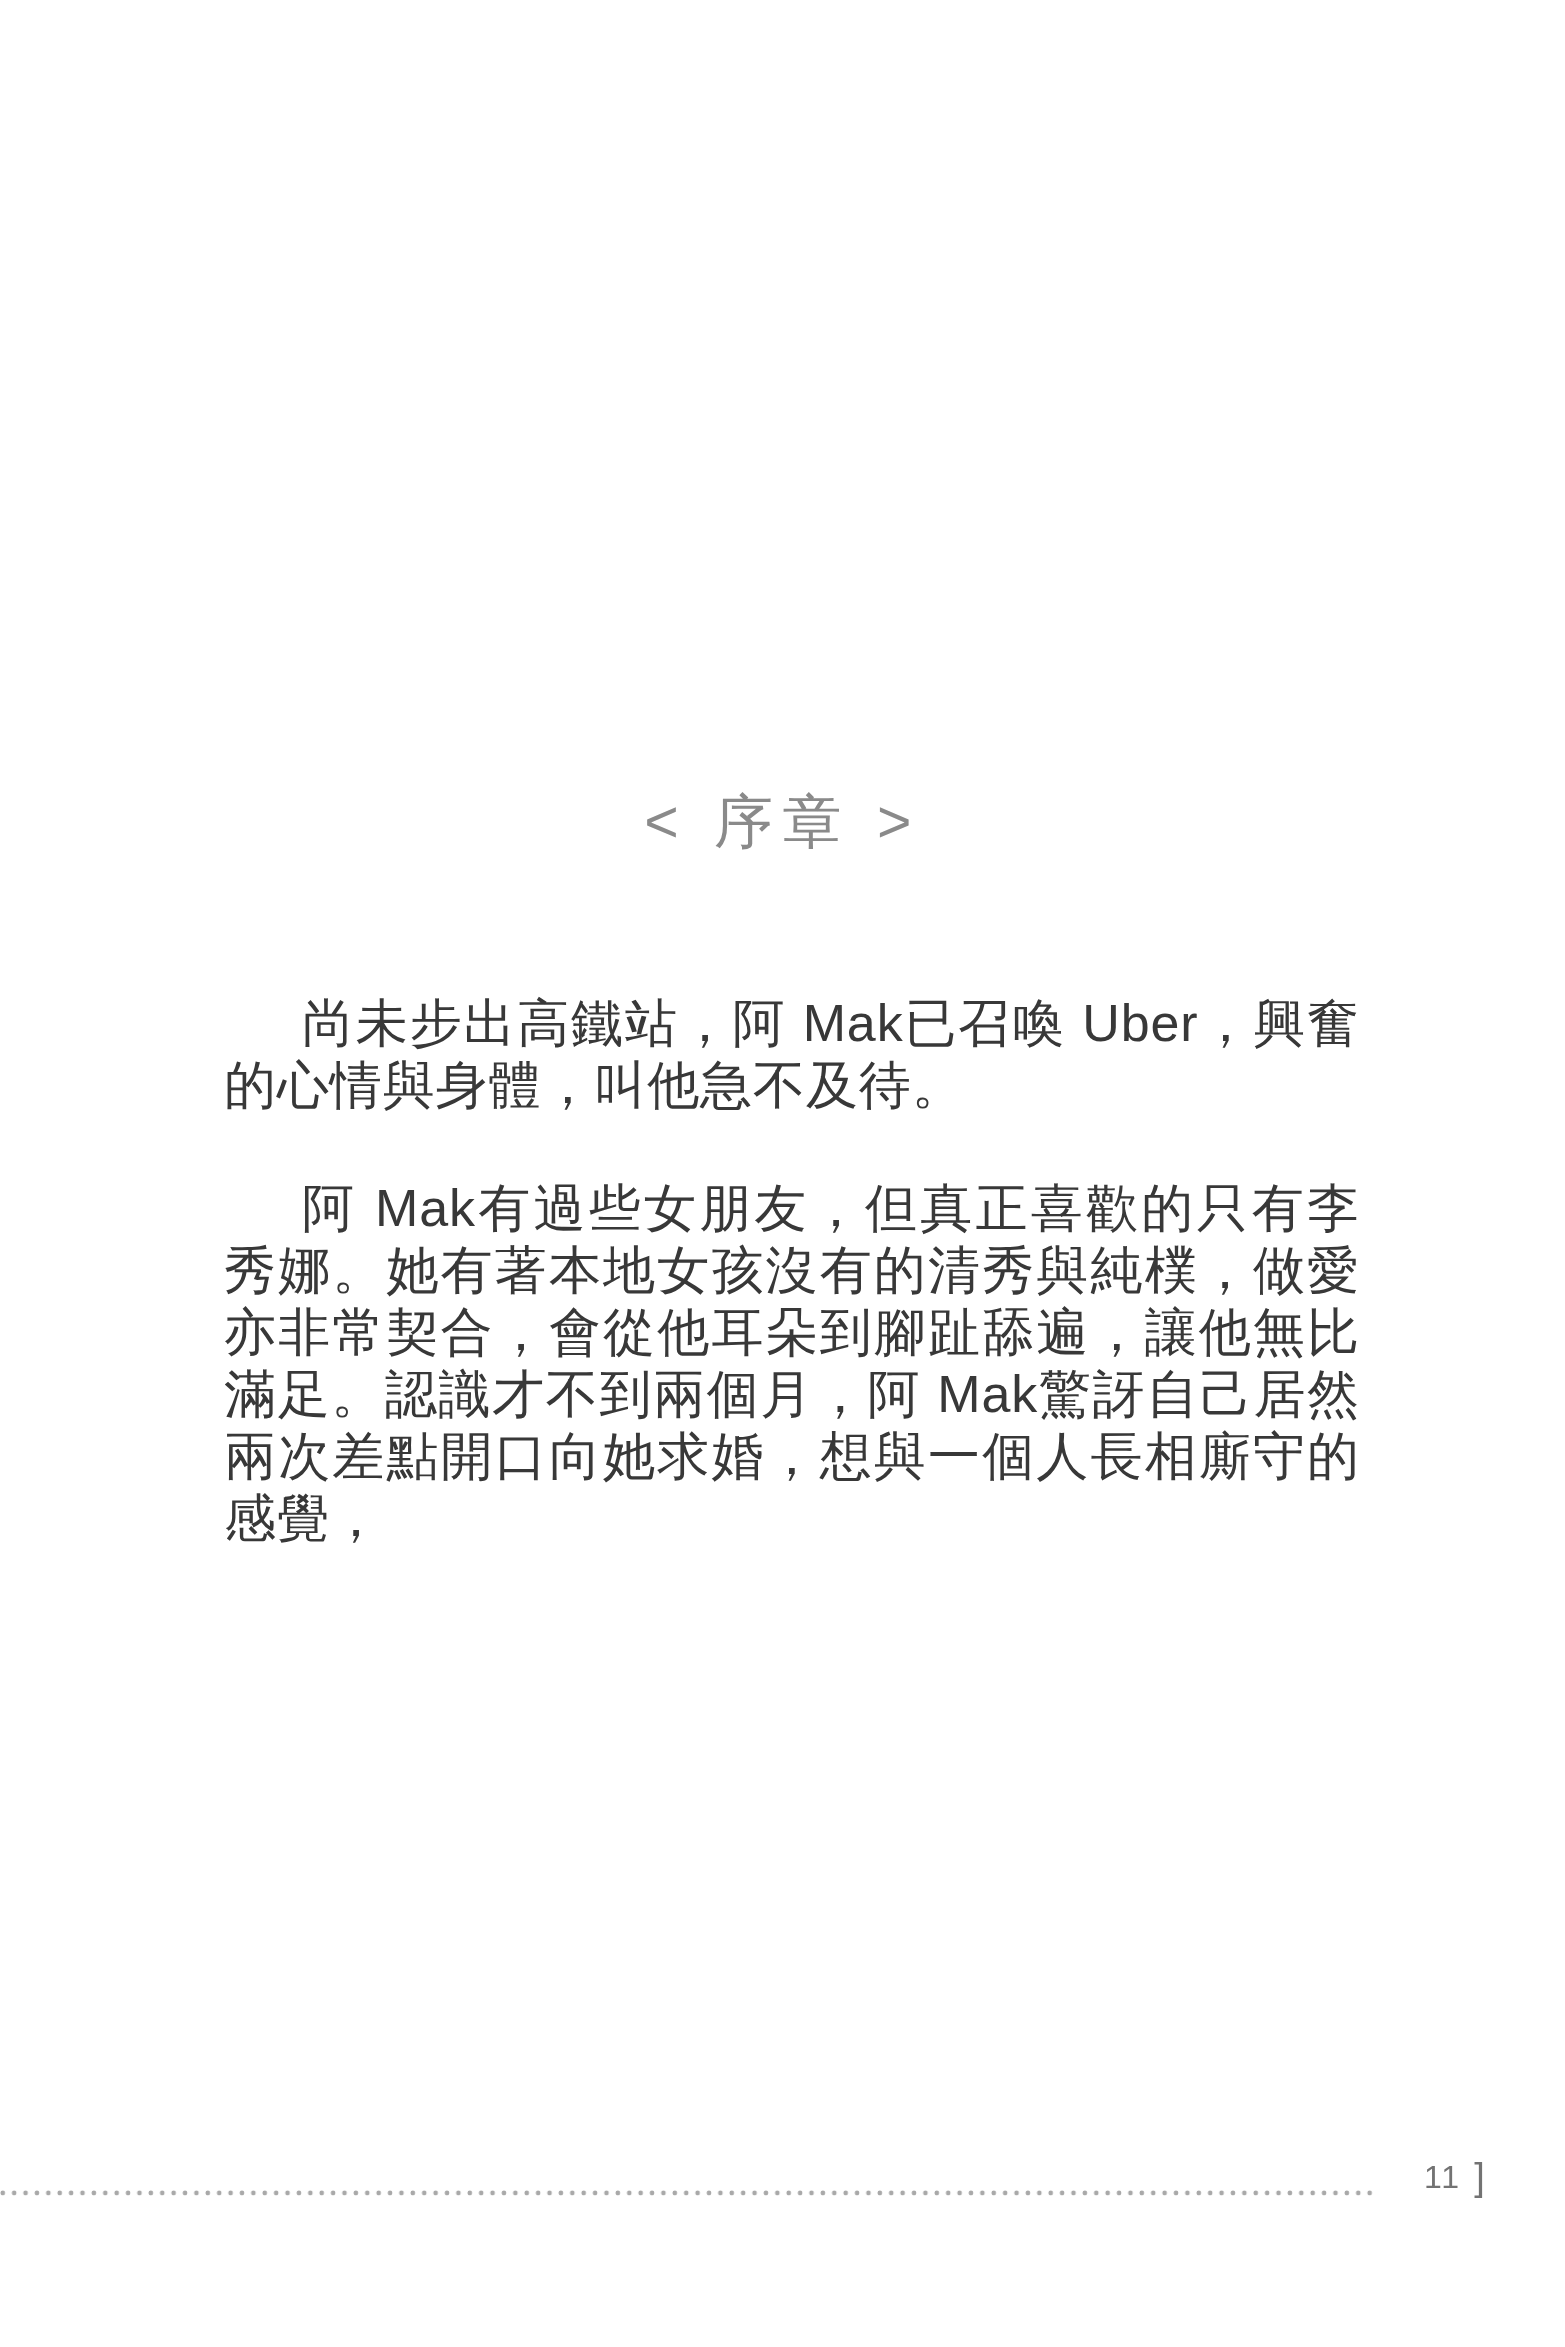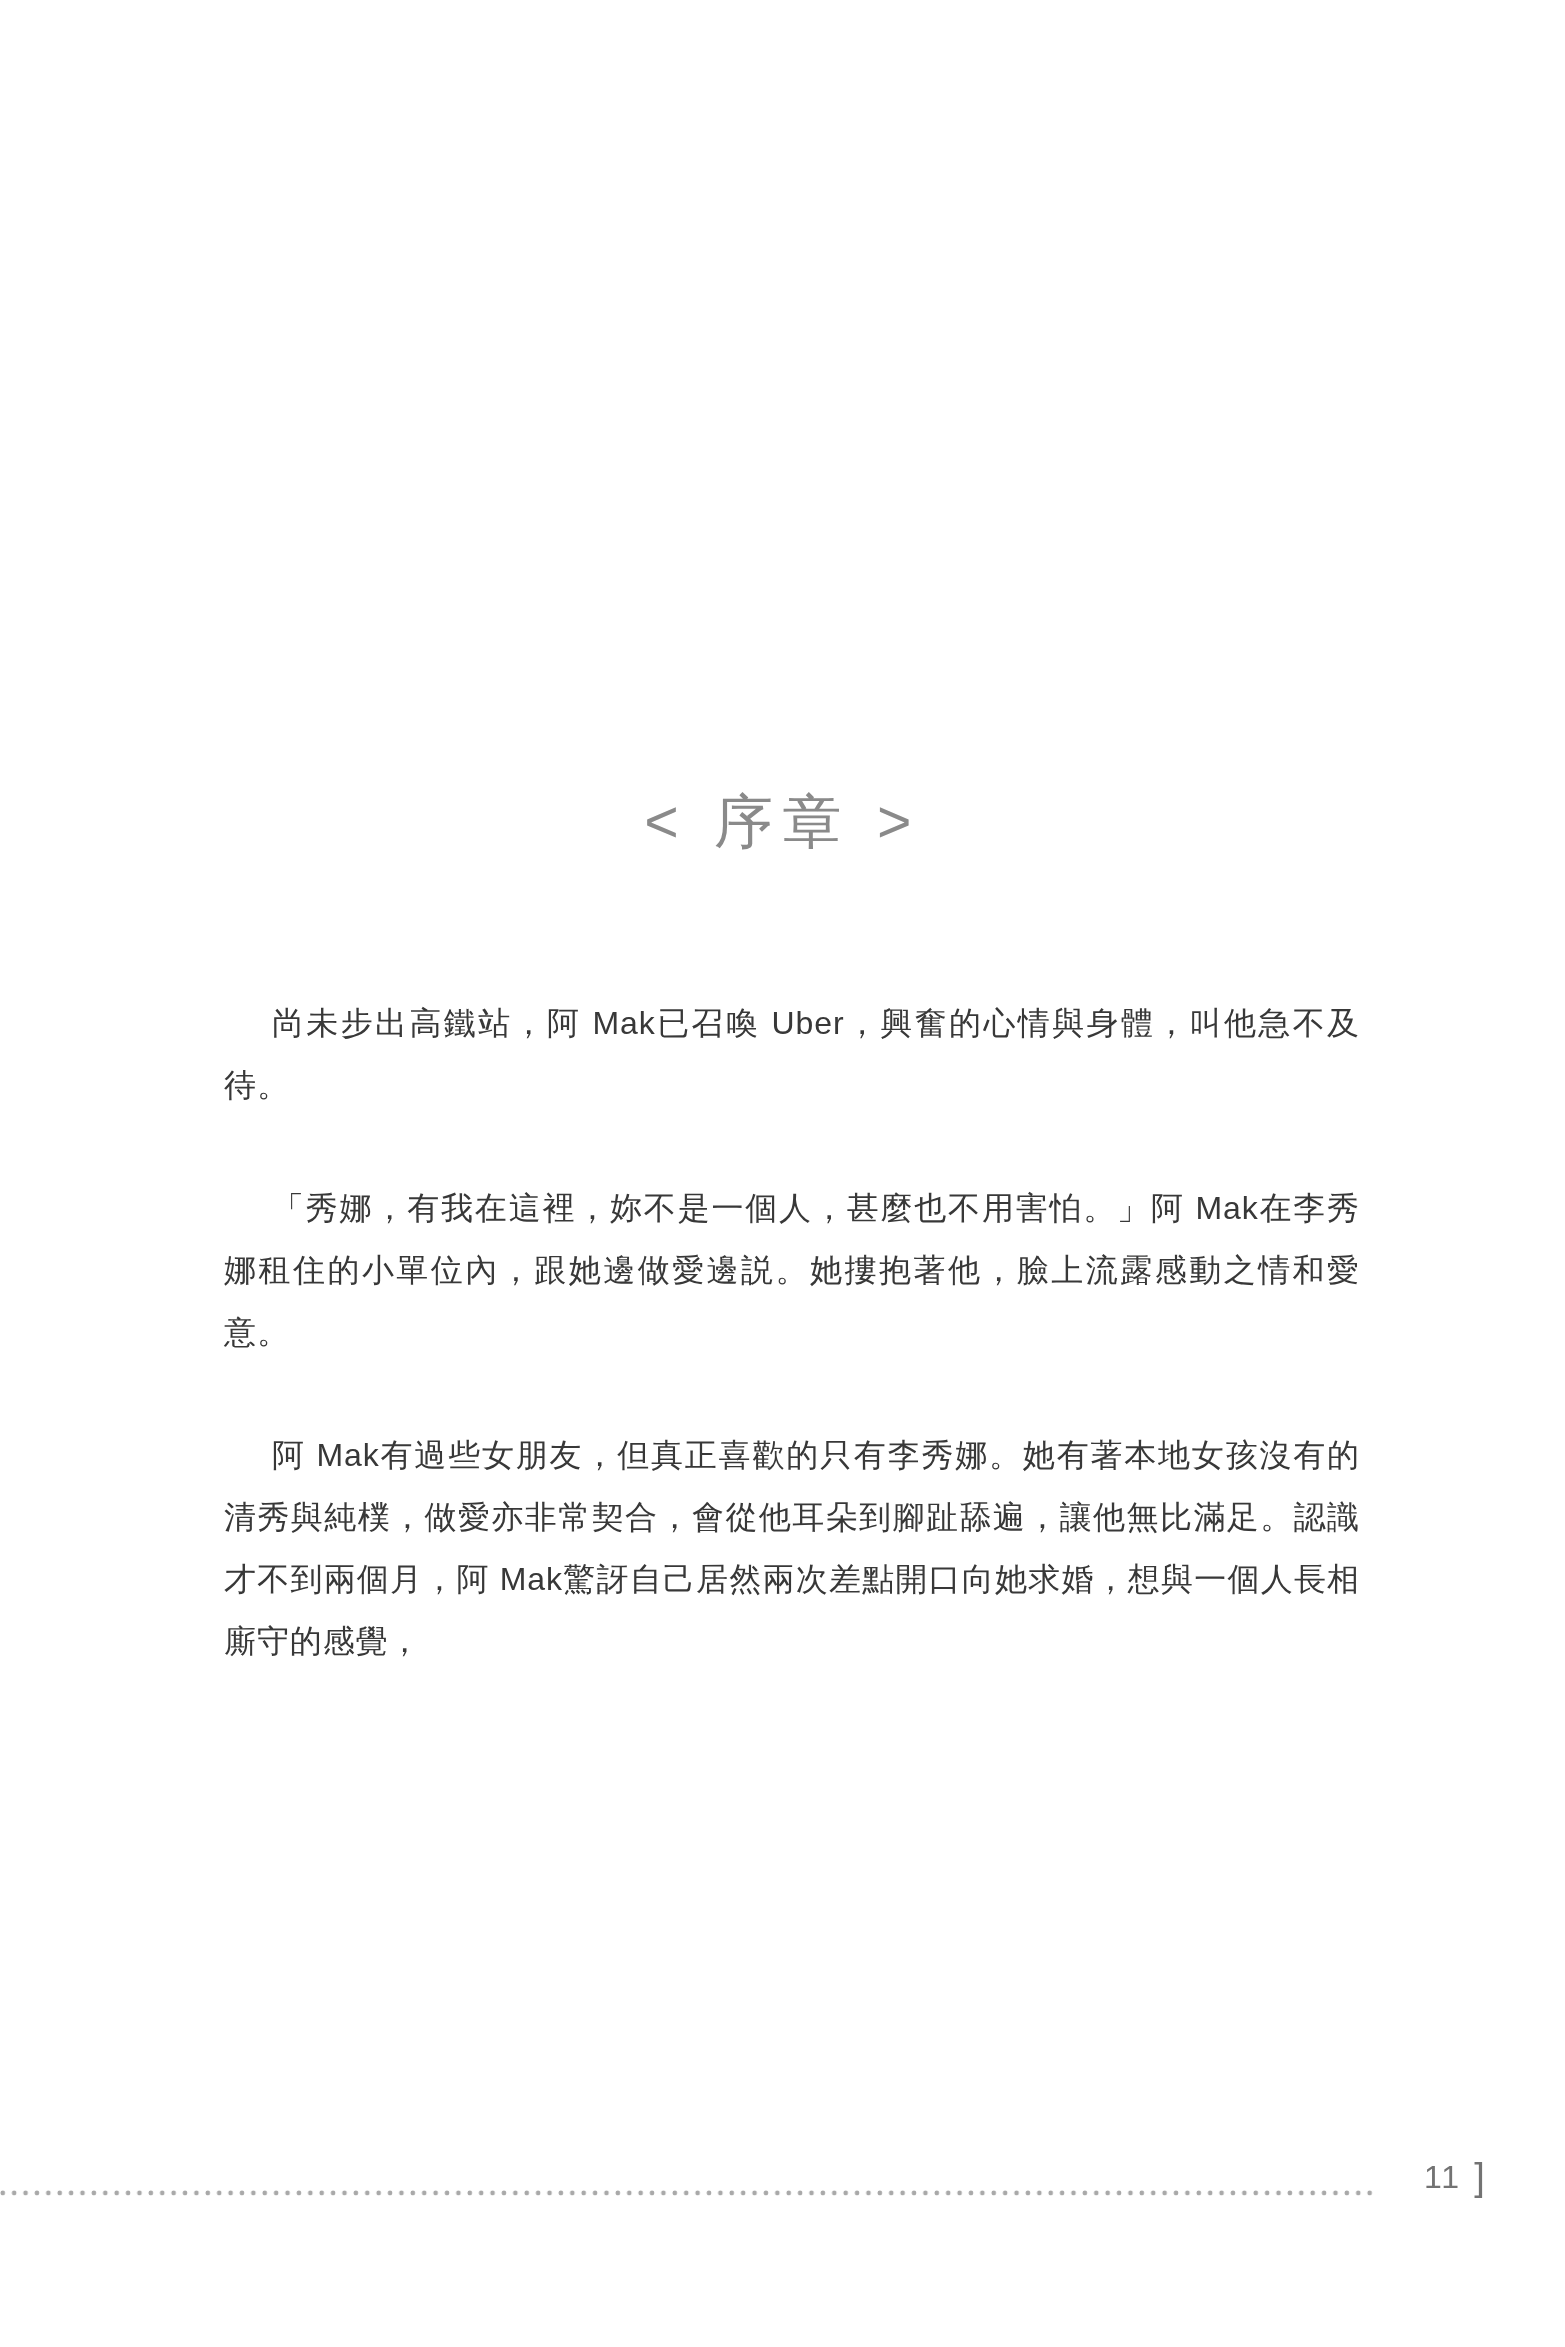--- a/index.html
+++ b/index.html
@@ -29,21 +29,21 @@
     line-height: 1.2;
   }
   .body-text {
     position: absolute;
     left: 224px;
     top: 992px;
     width: 1136px;
   }
   .body-text p {
     margin: 0 0 61px 0;
-    font-size: 32px;
+    font-size: 52px;
     line-height: 62px;
     color: #383838;
     text-indent: 1.5em;
     text-align: justify;
     text-justify: inter-character;
     letter-spacing: 0.9px;
   }
   .footer-dotted-line {
     position: absolute;
     left: 0;
@@ -74,21 +74,20 @@
 </style>
 </head>
 <body>
 
 <div class="page">
 
   <h1 class="chapter-title">&lt; 序章 &gt;</h1>
 
   <div class="body-text">
     <p>尚未步出高鐵站，阿 Mak已召喚 Uber，興奮的心情與身體，叫他急不及待。</p>
-    <p>「秀娜，有我在這裡，妳不是一個人，甚麼也不用害怕。」阿 Mak在李秀娜租住的小單位內，跟她邊做愛邊説。她摟抱著他，臉上流露感動之情和愛意。</p>
     <p>阿 Mak有過些女朋友，但真正喜歡的只有李秀娜。她有著本地女孩沒有的清秀與純樸，做愛亦非常契合，會從他耳朵到腳趾舔遍，讓他無比滿足。認識才不到兩個月，阿 Mak驚訝自己居然兩次差點開口向她求婚，想與一個人長相廝守的感覺，</p>
   </div>
 
   <div class="footer-dotted-line"></div>
 
   <div class="page-number-group">
     <span class="num">11</span><span class="bracket">]</span>
   </div>
 
 </div>

